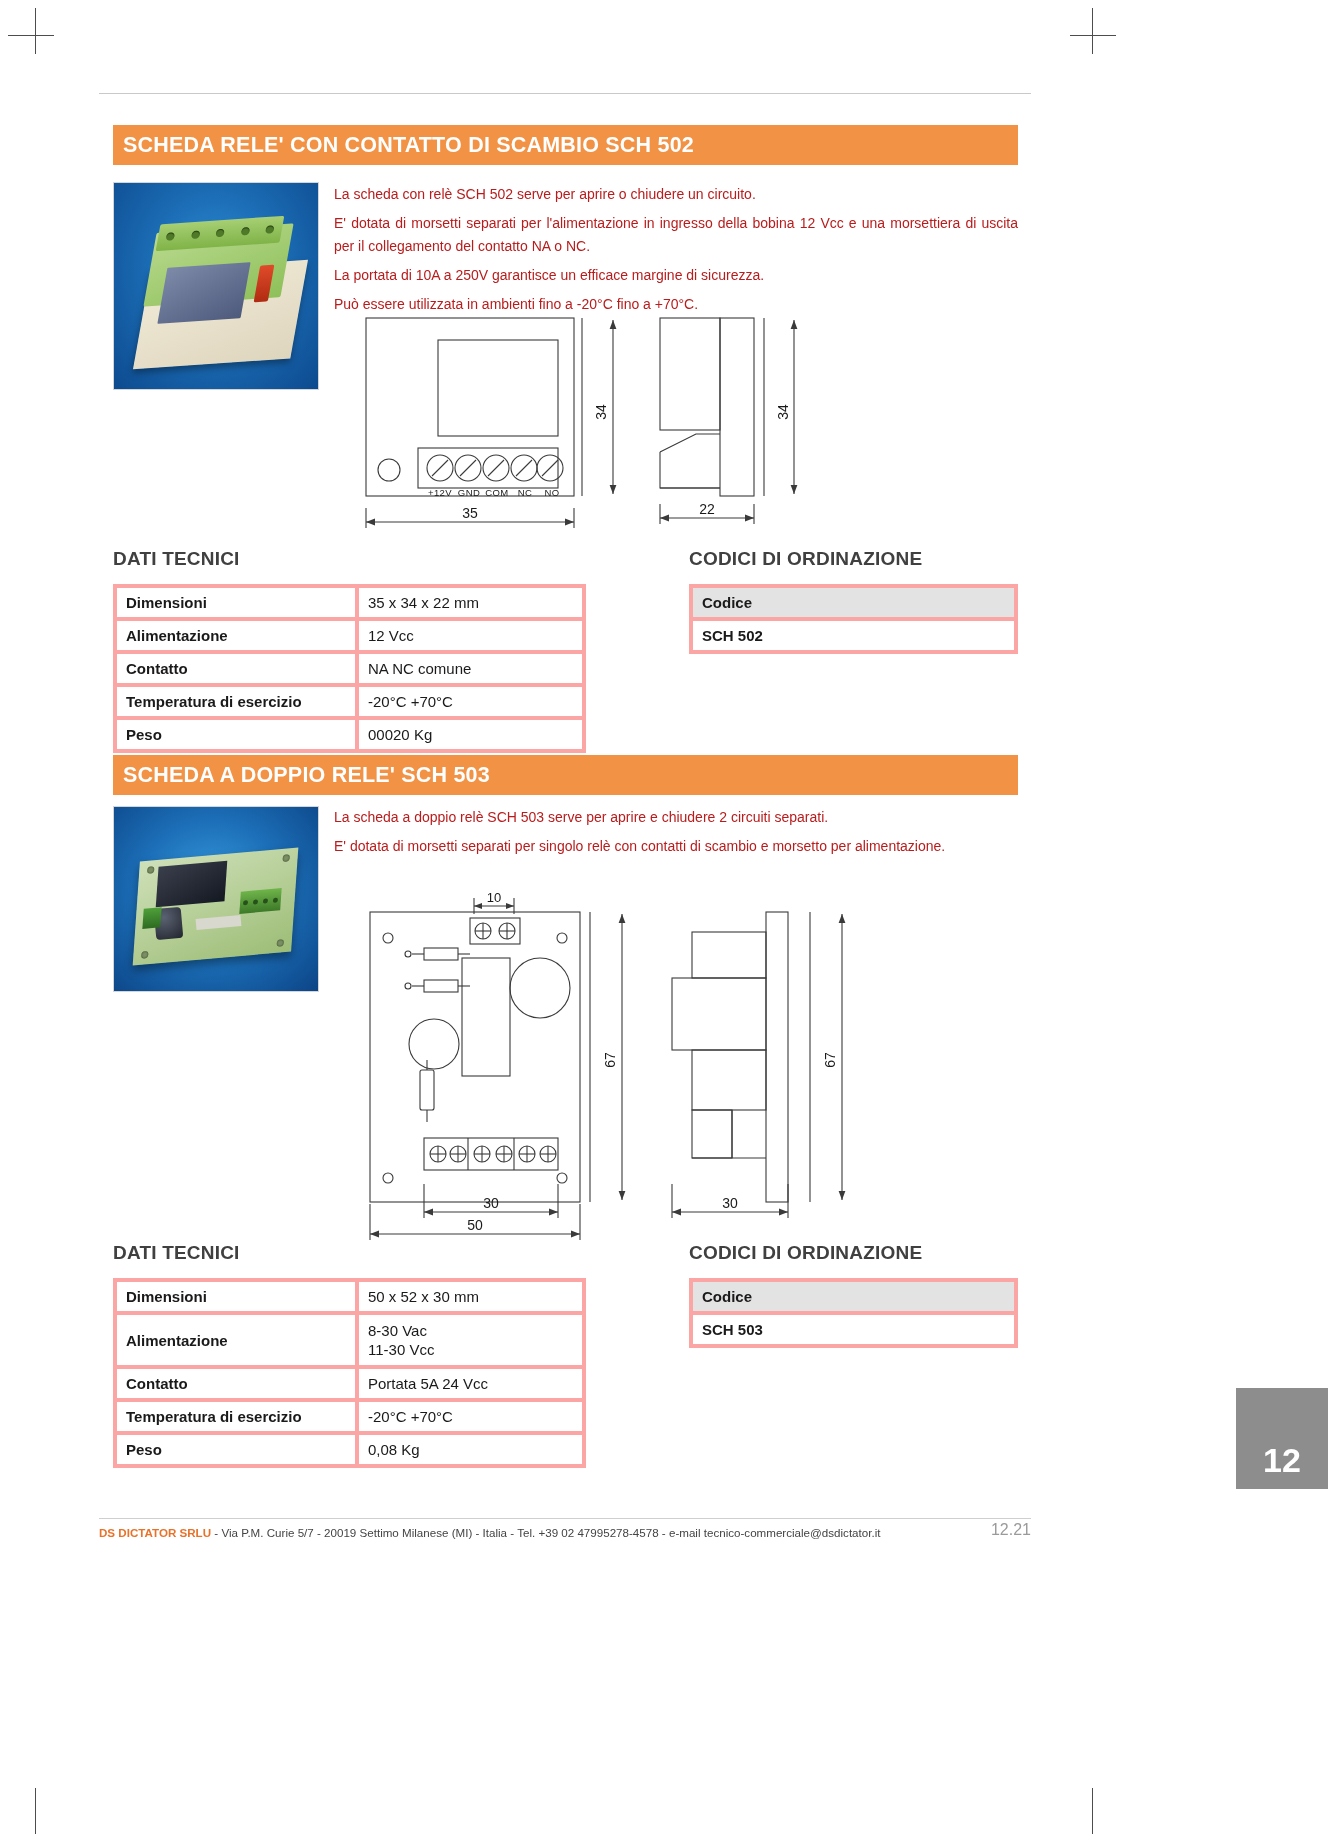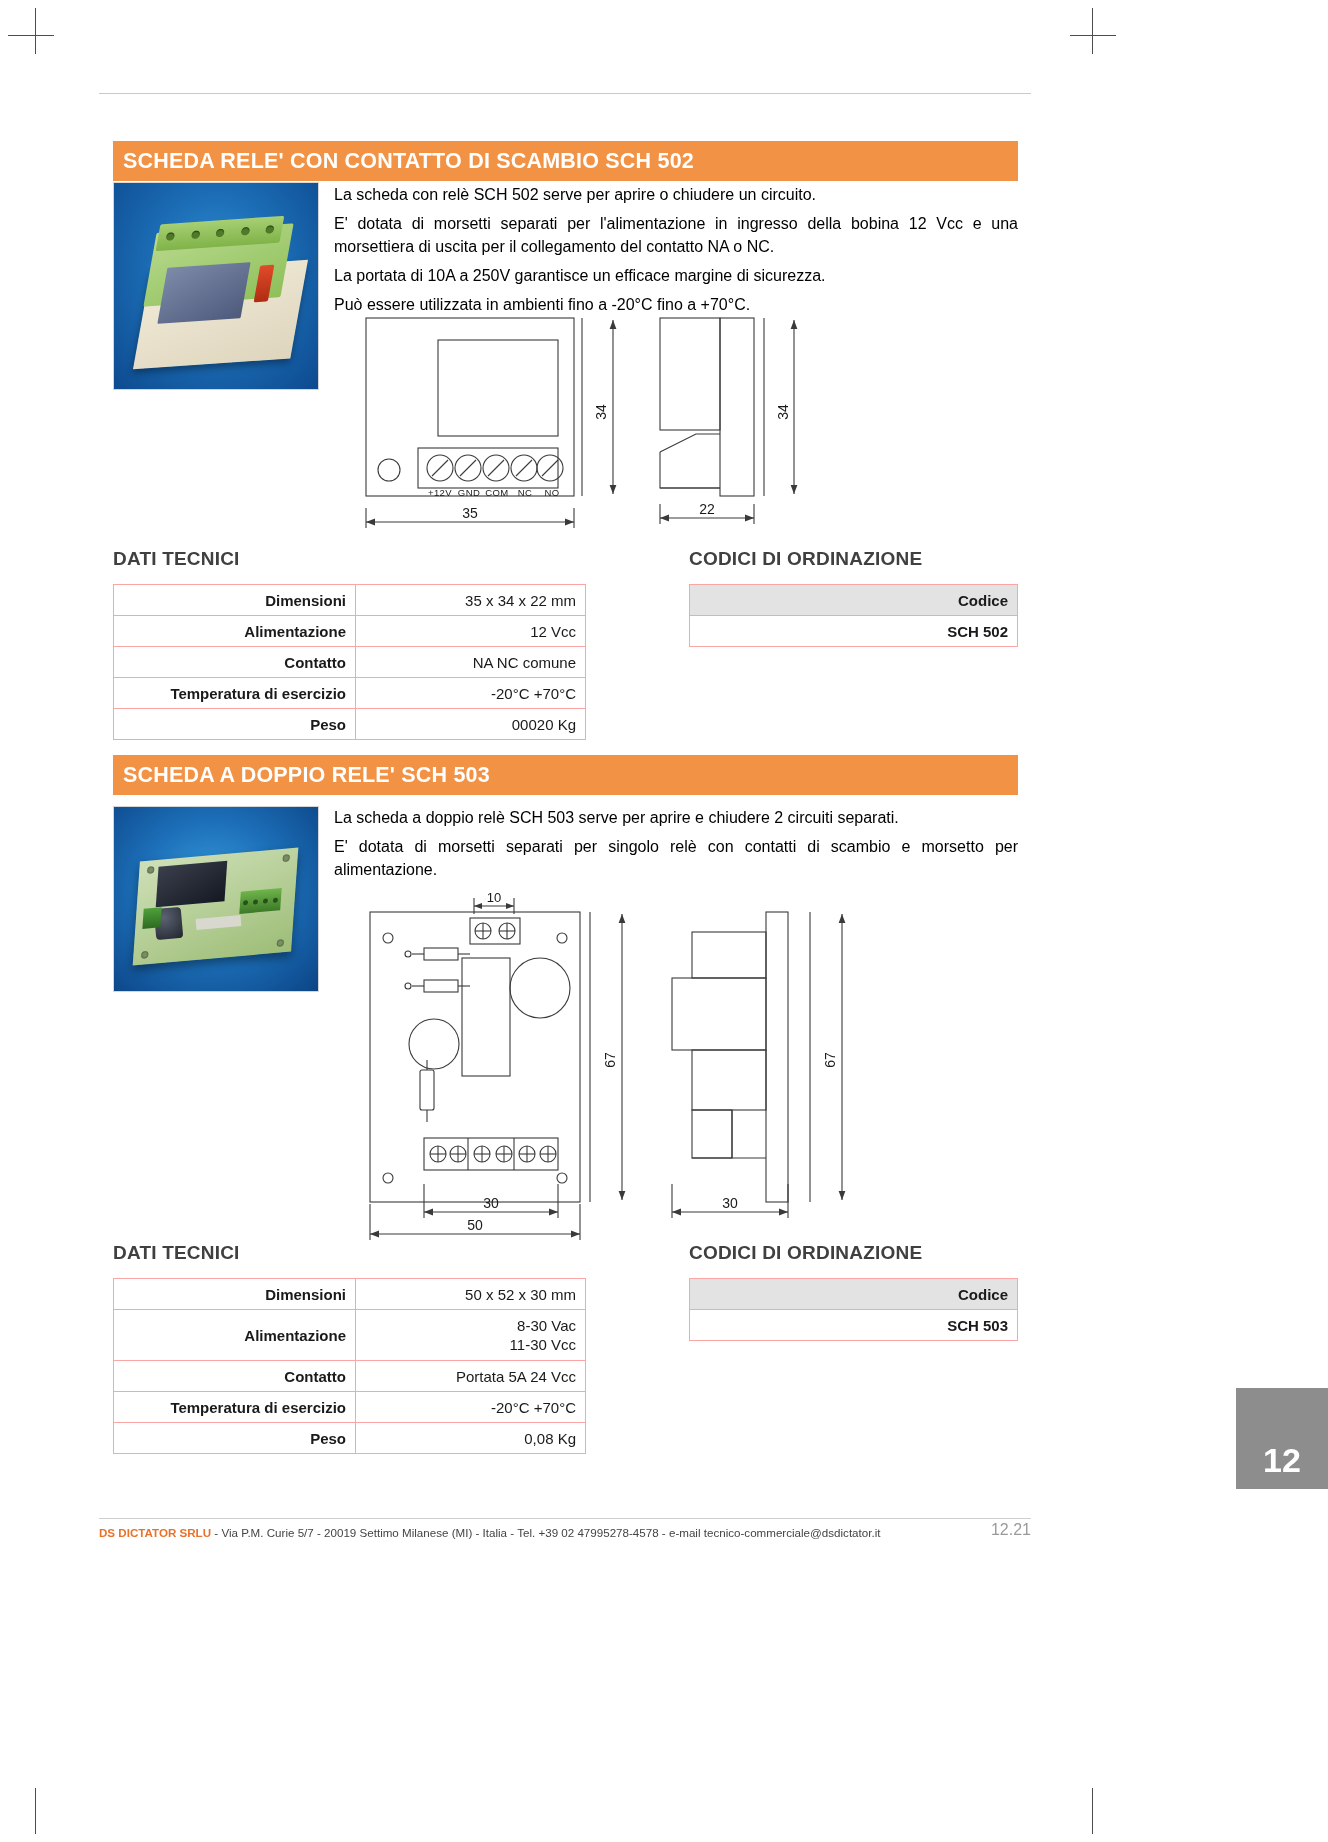--- a/index.html
+++ b/index.html
@@ -123,21 +123,21 @@
   .b503-ic {
     position: absolute; left: 40%; top: 60%; width: 22%; height: 6%;
     background: #d8d8cf; transform: rotate(-5deg);
   }
   .hole { position: absolute; width: 7px; height: 7px; border-radius: 50%;
     background: #7b8f64; box-shadow: inset 0 0 2px #2c3a22; }
 
   
   .copy {
     position: absolute;
-    font-size: 16px; line-height: 23px; color: #000000;
+    font-size: 14px; line-height: 23px; color: #b91c1c;
   }
   .copy p { margin-bottom: 6px; text-align: justify; }
   .copy p:last-child { margin-bottom: 0; }
 
   
   .drawing { position: absolute; }
 
   
   .subhead {
     position: absolute;
@@ -147,25 +147,24 @@
 
   
   table.dati, table.codici {
     position: absolute;
     border-collapse: collapse;
     font-size: 15px;
   }
   table.dati { width: 473px; }
   table.codici { width: 329px; }
   table.dati td, table.codici td {
-    border: 1px solid #fca5a5;
+    border: 4px solid #fca5a5;
     padding: 6px 9px;
     height: 31px;
     vertical-align: middle;
-    text-align: right;
   }
   table.dati td.k { font-weight: bold; width: 242px; }
   table.dati td.v { font-weight: normal; }
   table.codici td.head {
     background: #e3e3e3; font-weight: bold;
   }
   table.codici td.val { font-weight: bold; }
   .multiline { line-height: 19px; white-space: pre-line; }
 
   
@@ -198,21 +197,21 @@
 
 <div class="page">
 
   <div class="crop v" style="left:35px;top:8px;"></div>
   <div class="crop h" style="left:8px;top:35px;"></div>
   <div class="crop v" style="left:1092px;top:8px;"></div>
   <div class="crop h" style="left:1070px;top:35px;"></div>
 
   <div class="top-rule"></div>
 
-  <div class="banner" style="top:125px;margin-top:16px;">
+  <div class="banner" style="top:125px;">
     <span class="banner-title">SCHEDA RELE' CON CONTATTO DI SCAMBIO SCH 502</span>
   </div>
 
   <div class="photo photo-502" style="left:113px;top:182px;width:206px;height:208px;">
     <div class="bg"></div>
     <div class="b502-base"></div>
     <div class="b502-green"></div>
     <div class="b502-term">
       <i></i>
         <i></i>

